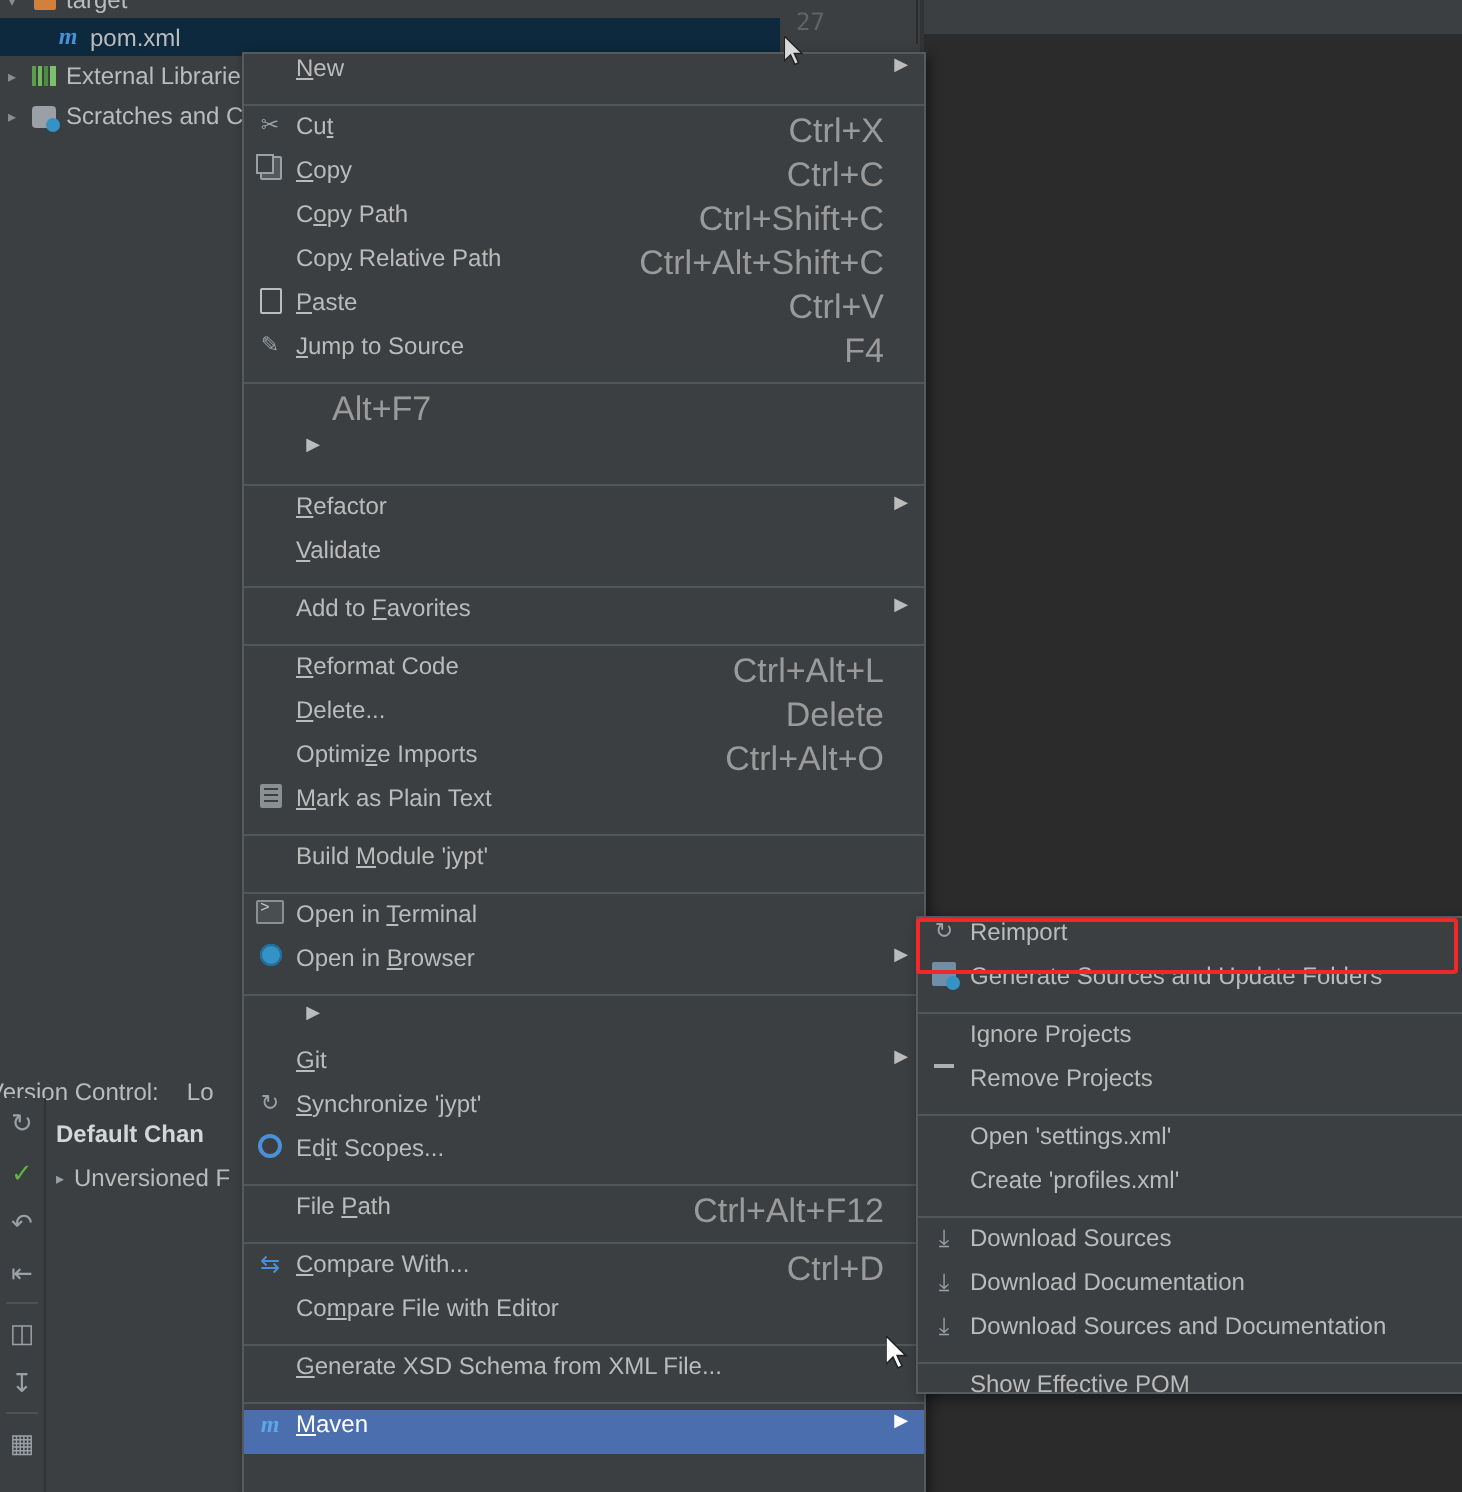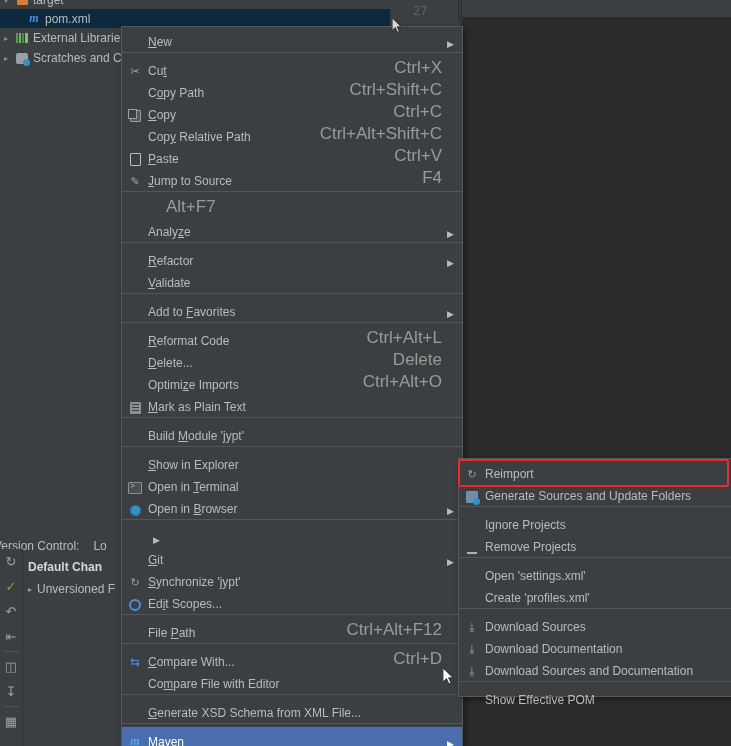--- a/index.html
+++ b/index.html
@@ -35,30 +35,30 @@
   
   .vcs{position:absolute;left:0;top:530px;width:120px;height:216px;background:#3c3f41;}
   .vcs-title{position:absolute;left:0;top:536px;height:20px;display:flex;align-items:center;white-space:nowrap;font-size:12px;color:#bbbbbb;}
   .vcs-row{position:absolute;display:flex;align-items:center;white-space:nowrap;font-size:12px;}
   .vcs-arrow{color:#9aa0a6;font-size:8px;margin-right:5px;}
 
   
   .editor{position:absolute;left:460px;top:0;right:0;bottom:0;background:#2b2b2b;}
   .gutter-line{position:absolute;left:460px;top:0;width:2px;height:746px;background:#313335;}
   .lineno-box{position:absolute;left:392px;top:0;width:66px;height:22px;background:#3c3f41;border-right:1px solid #2b2b2b;}
-  .lineno{position:absolute;left:413px;top:4px;color:#606366;font-size:12px;font-family:"DejaVu Sans Mono",monospace;}
+  .lineno{position:absolute;left:398px;top:4px;color:#606366;font-size:12px;font-family:"DejaVu Sans Mono",monospace;}
   .editor-top-strip{position:absolute;left:460px;top:0;right:0;height:17px;background:#3c3f41;}
 
   
   .menu{
     position:absolute;background:#3c3f41;border:1px solid #565a5c;
     box-shadow:2px 2px 6px rgba(0,0,0,.45);
   }
   #main-menu{left:121px;top:26px;width:340px;height:720px;}
-  .mi{height:22px;display:flex;align-items:flex-end;padding:0 8px 0 0;position:relative;white-space:nowrap;color:#bbbbbb;font-size:12px;}
+  .mi{height:22px;display:flex;align-items:flex-start;padding:0 8px 0 0;position:relative;white-space:nowrap;color:#bbbbbb;font-size:12px;}
   .mi .ico{width:26px;min-width:26px;display:flex;align-items:center;justify-content:center;font-size:11px;color:#9aa0a6;}
   .mi .lbl{flex:1;}
   .mi .acc{color:#9a9a9a;font-size:17px;margin-left:18px;}
   .mi .sub{width:12px;text-align:right;color:#bbbbbb;font-size:9px;}
   .mi.hot{background:#4b6eaf;color:#ffffff;}
   .mi.hot .sub{color:#fff;}
   .msep{height:1px;background:#515658;margin:3px 0;}
   .u{text-decoration:underline;}
 
   
@@ -161,37 +161,37 @@
       <span class="sub">▶</span>
     </div>
     <div class="msep"></div>
     <div class="mi">
       <span class="ico">✂</span>
       <span class="lbl">Cu<span class="u">t</span></span>
       <span class="acc">Ctrl+X</span>
       <span class="sub"></span>
     </div>
     <div class="mi">
-      <span class="ico"></span>
-      <span class="lbl">C<span class="u">o</span>py Path</span>
-      <span class="acc">Ctrl+Shift+C</span>
-      <span class="sub"></span>
-    </div>
-    <div class="mi">
       <span class="ico">
         <span style="display:inline-block;width:9px;height:10px;border:1px solid #9aa0a6;border-radius:1px;position:relative;background:#55595b;">
           <i style="position:absolute;left:-3px;top:-2px;width:7px;height:8px;border:1px solid #9aa0a6;background:#3c3f41;display:block;"></i>
         </span>
       </span>
       <span class="lbl"><span class="u">C</span>opy</span>
       <span class="acc">Ctrl+C</span>
       <span class="sub"></span>
     </div>
     <div class="mi">
       <span class="ico"></span>
+      <span class="lbl">C<span class="u">o</span>py Path</span>
+      <span class="acc">Ctrl+Shift+C</span>
+      <span class="sub"></span>
+    </div>
+    <div class="mi">
+      <span class="ico"></span>
       <span class="lbl">Cop<span class="u">y</span> Relative Path</span>
       <span class="acc">Ctrl+Alt+Shift+C</span>
       <span class="sub"></span>
     </div>
     <div class="mi">
       <span class="ico">
         <span style="display:inline-block;width:9px;height:11px;border:1px solid #b9bdbf;border-radius:1px;"></span>
       </span>
       <span class="lbl"><span class="u">P</span>aste</span>
       <span class="acc">Ctrl+V</span>
@@ -204,21 +204,20 @@
       <span class="sub"></span>
     </div>
     <div class="msep"></div>
     <div class="mi">
       <span class="ico"></span>
       <span class="acc">Alt+F7</span>
       <span class="sub"></span>
     </div>
     <div class="mi">
       <span class="ico"></span>
-      <span class="lbl">Analy<span class="u">z</span>e</span>
       <span class="sub">▶</span>
     </div>
     <div class="msep"></div>
     <div class="mi">
       <span class="ico"></span>
       <span class="lbl"><span class="u">R</span>efactor</span>
       <span class="sub">▶</span>
     </div>
     <div class="mi">
       <span class="ico"></span>
@@ -257,25 +256,20 @@
       <span class="lbl"><span class="u">M</span>ark as Plain Text</span>
       <span class="sub"></span>
     </div>
     <div class="msep"></div>
     <div class="mi">
       <span class="ico"></span>
       <span class="lbl">Build <span class="u">M</span>odule 'jypt'</span>
       <span class="sub"></span>
     </div>
     <div class="msep"></div>
-    <div class="mi">
-      <span class="ico"></span>
-      <span class="lbl"><span class="u">S</span>how in Explorer</span>
-      <span class="sub"></span>
-    </div>
     <div class="mi">
       <span class="ico">
         <i class="g-term"></i>
       </span>
       <span class="lbl">Open in <span class="u">T</span>erminal</span>
       <span class="sub"></span>
     </div>
     <div class="mi">
       <span class="ico">
         <i class="g-globe"></i>

